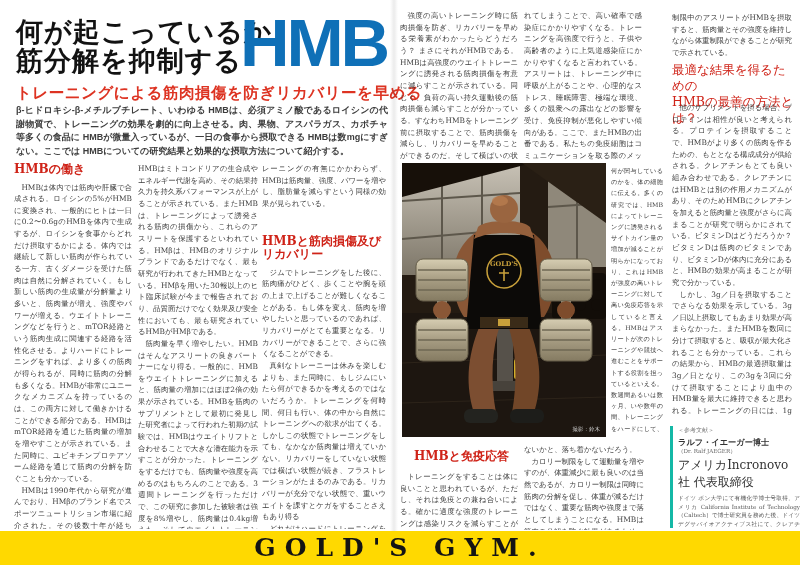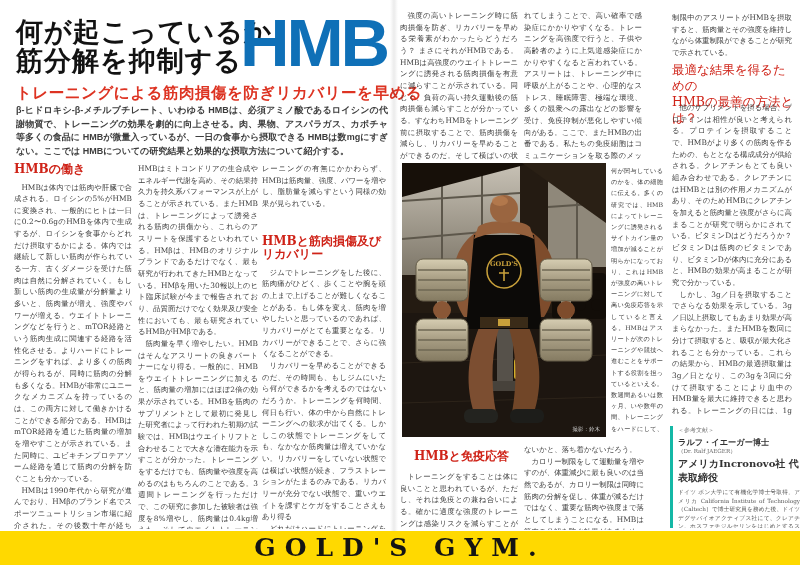--- a/index.html
+++ b/index.html
@@ -21,21 +21,21 @@
   p.t{margin:0;text-indent:7.4px;}
   p.noind{text-indent:0;}
   .sec{font-size:12px;line-height:13.5px;font-weight:bold;color:#cf2318;margin:0 0 5px 0;}
   .sec2{font-size:12.5px;line-height:16px;font-weight:normal;color:#cf2318;margin:0;}
   .strip .t{font-size:6.2px;line-height:11.2px;}
   
   .ref{border-left:3px solid #14b8a6;padding-left:5px;overflow:hidden;}
   .ref .lbl{font-size:6px;color:#777;margin:0 0 2px 0;}
   .ref .nm{font-size:8.2px;font-weight:bold;color:#333;margin:0;}
   .ref .nen{font-size:5.6px;color:#666;margin:0 0 1px 0;}
-  .ref .ttl{font-size:10px;font-weight:bold;color:#333;margin:0 0 3px 0;}
+  .ref .ttl{font-size:12px;font-weight:normal;color:#333;margin:0 0 3px 0;}
   .ref .bio{font-size:5.7px;line-height:8.6px;color:#555;text-align:justify;margin:0;}
   
   #photo{background:#bef264;}
   
   #banner{left:0;top:531px;width:800px;height:34px;background:#ffd900;text-align:center;}
   #banner .wordmark{font-family:"DejaVu Serif","Liberation Serif",serif;font-weight:bold;
         font-size:25px;line-height:34px;color:#141414;letter-spacing:9px;}
   .gutter{left:390px;top:0;width:8px;height:531px;
         background:linear-gradient(90deg,rgba(0,0,0,0) 0%,rgba(0,0,0,0.08) 50%,rgba(0,0,0,0) 100%);}
 </style>
@@ -60,21 +60,21 @@
     <p class="t noind">HMBはミトコンドリアの生合成やエネルギー代謝を高め、その結果持久力を持久系パフォーマンスが上がることが示されている。またHMBは、トレーニングによって誘発される筋肉の損傷から、これらのアスリートを保護するといわれている。HMβは、HMBのオリジナルブランドであるだけでなく、最も研究が行われてきたHMBとなっている。HMβを用いた30報以上のヒト臨床試験が今まで報告されており、品質面だけでなく効果及び安全性においても、最も研究されているHMBがHMβである。</p>
     <p class="t">筋肉量を早く増やしたい。HMBはそんなアスリートの良きパートナーになり得る。一般的に、HMBをウエイトトレーニングに加えると、筋肉量の増加にはほぼ2倍の効果が示されている。HMBを筋肉のサプリメントとして最初に発見した研究者によって行われた初期の試験では、HMBはウエイトリフトと合わせることで大きな潜在能力を示すことが分かった。トレーニングをするだけでも、筋肉量や強度を高めるのはもちろんのことである。3週間トレーニングを行っただけで、この研究に参加した被験者は強度を8%増やし、筋肉量は0.4kg増えた。そしてウエイトトレーニングにHMBを1.5g加えた場合は、強度の増加は13%、筋肉量増加は0.8kgとなった。HMBを3g摂取した場合は、効果がさらに上がり、強度の増加は18.4%に及び、筋肉量は1.2kg増加した。</p>
 
   </div>
 
   <div class="abs col" style="left:262px;top:163px;width:124px;height:366px;">
     <p class="t noind" style="margin-bottom:25px;">レーニングの有無にかかわらず、HMBは筋肉量、強度、パワーを増やし、脂肪量を減らすという同様の効果が見られている。</p>
     <h3 class="sec" style="margin-bottom:0;">HMBと筋肉損傷及び</h3>
     <h3 class="sec" style="margin-top:0;">リカバリー</h3>
     <p class="t">ジムでトレーニングをした後に、筋肉痛がひどく、歩くことや腕を頭の上まで上げることが難しくなることがある。もし体を変え、筋肉を増やしたいと思っているのであれば、リカバリーがとても重要となる。リカバリーができることで、さらに強くなることができる。</p>
-    <p class="t">リカバリーを早めることができるのだ、その時間も、もしジムにいたら何ができるかを考えるのではないだろうか。トレーニングを何時間、何日も行い、体の中から自然にトレーニングへの欲求が出てくる。しかしこの状態でトレーニングをしても、なかなか筋肉量は増えていかない。リカバリーをしていない状態では横ばい状態が続き、フラストレーションがたまるのみである。リカバリーが充分でない状態で、重いウエイトを課すとケガをすることさえもあり得る</p>
+    <p class="t">真剣なトレーニーは休みを楽しむよりも、また同時に、もしジムにいたら何ができるかを考えるのではないだろうか。トレーニングを何時間、何日も行い、体の中から自然にトレーニングへの欲求が出てくる。しかしこの状態でトレーニングをしても、なかなか筋肉量は増えていかない。リカバリーをしていない状態では横ばい状態が続き、フラストレーションがたまるのみである。リカバリーが充分でない状態で、重いウエイトを課すとケガをすることさえもあり得る</p>
     <p class="t">どれだけハードにトレーニングをするかではなく、どれだけ上手にリカバリーを行うかが重要で、それによって、ジムに戻った時には、より大きく、より強く、より健康になることができる。リカバリーをきちんと行うことで、体がトレーニングのストレスを培い、より強く、よりパワーが出て、そして筋肉も増えるのである。</p>
   </div>
 
   <div class="abs gutter"></div>
 
   <div class="abs col" style="left:400px;top:10px;width:118px;height:152px;">
     <p class="t">強度の高いトレーニング時に筋肉損傷を防ぎ、リカバリーを早める栄養素がわかったらどうだろう？ まさにそれがHMBである。HMBは高強度のウエイトトレーニングに誘発される筋肉損傷を有意に減らすことが示されている。同じく、負荷の高い持久運動後の筋肉損傷も減らすことが分かっている。すなわちHMBをトレーニング前に摂取することで、筋肉損傷を減らし、リカバリーを早めることができるのだ。そして横ばいの状況から脱出して筋肉量の増加を早めることを可能とする。</p>
   </div>
 
   <div class="abs col" style="left:524px;top:10px;width:118px;height:152px;">

